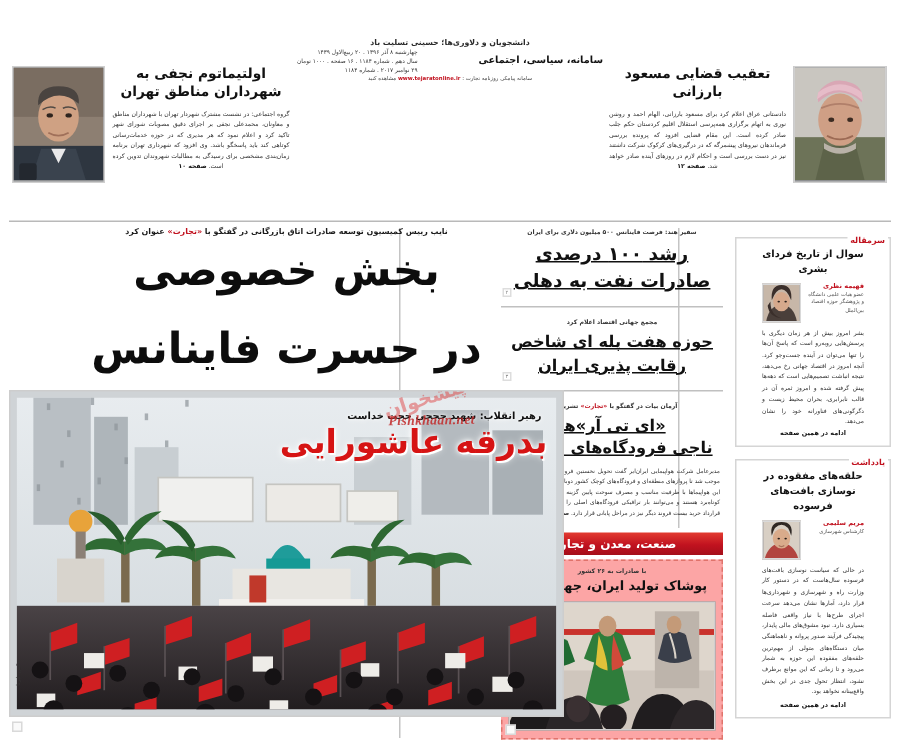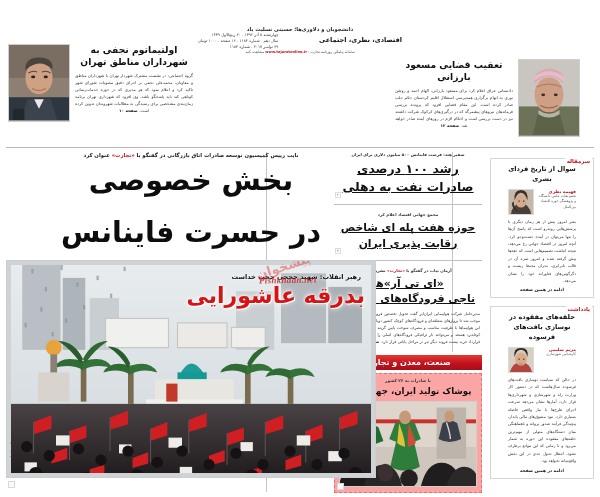--- a/index.html
+++ b/index.html
@@ -71,21 +71,21 @@
   #siteline {
     position: absolute; left: 0; right: 0; top: 16px;
     text-align: center;
     font-size: 3.6px; color: #444;
     white-space: nowrap;
   }
   #siteline .url { color: #c1121f; font-weight: 700; }
 
   
   .topstory { top: 44px; width: 185px; height: 100px; }
-  #topstory-right { right: 20px; margin-top: 15px; }
+  #topstory-right { right: 9px; }
   #topstory-left  { left: 8px; }
   .ts-inner { display: flex; gap: 5px; height: 100%; }
   .ts-photo {
     width: 62px; height: 78px;
     border: 1px solid #cfcfcf;
     flex: 0 0 62px;
     overflow: hidden;
     position: relative;
     background: #8d8f91;
   }
@@ -261,21 +261,21 @@
 </style>
 </head>
 <body>
 
 <div id="page">
 
   <div class="pad" id="tagline">دانشجویان و دلاوری‌ها؛ حسینی تسلیت باد</div>
 
   <div class="pad" id="masthead">
     <div id="masthead-bottom">
-      <div id="subtitle">اقتصادی، نظری، اجتماعی</div>
+      <div id="subtitle">سامانه، سیاسی، اجتماعی</div>
       <div id="dateblock">
         <div>چهارشنبه ۸ آذر ۱۳۹۶ . ۲۰ ربیع‌الاول ۱۴۳۹</div>
         <div>سال دهم . شماره ۱۱۸۴ . ۱۶ صفحه . ۱۰۰۰ تومان</div>
         <div>۲۹ نوامبر ۲۰۱۷ . شماره ۱۱۸۴</div>
       </div>
       <div id="siteline">
         <span>سامانه پیامکی روزنامه تجارت :</span>
         <span class="url">www.tejaratonline.ir</span>
         <span>مشاهده کنید</span>
       </div>

